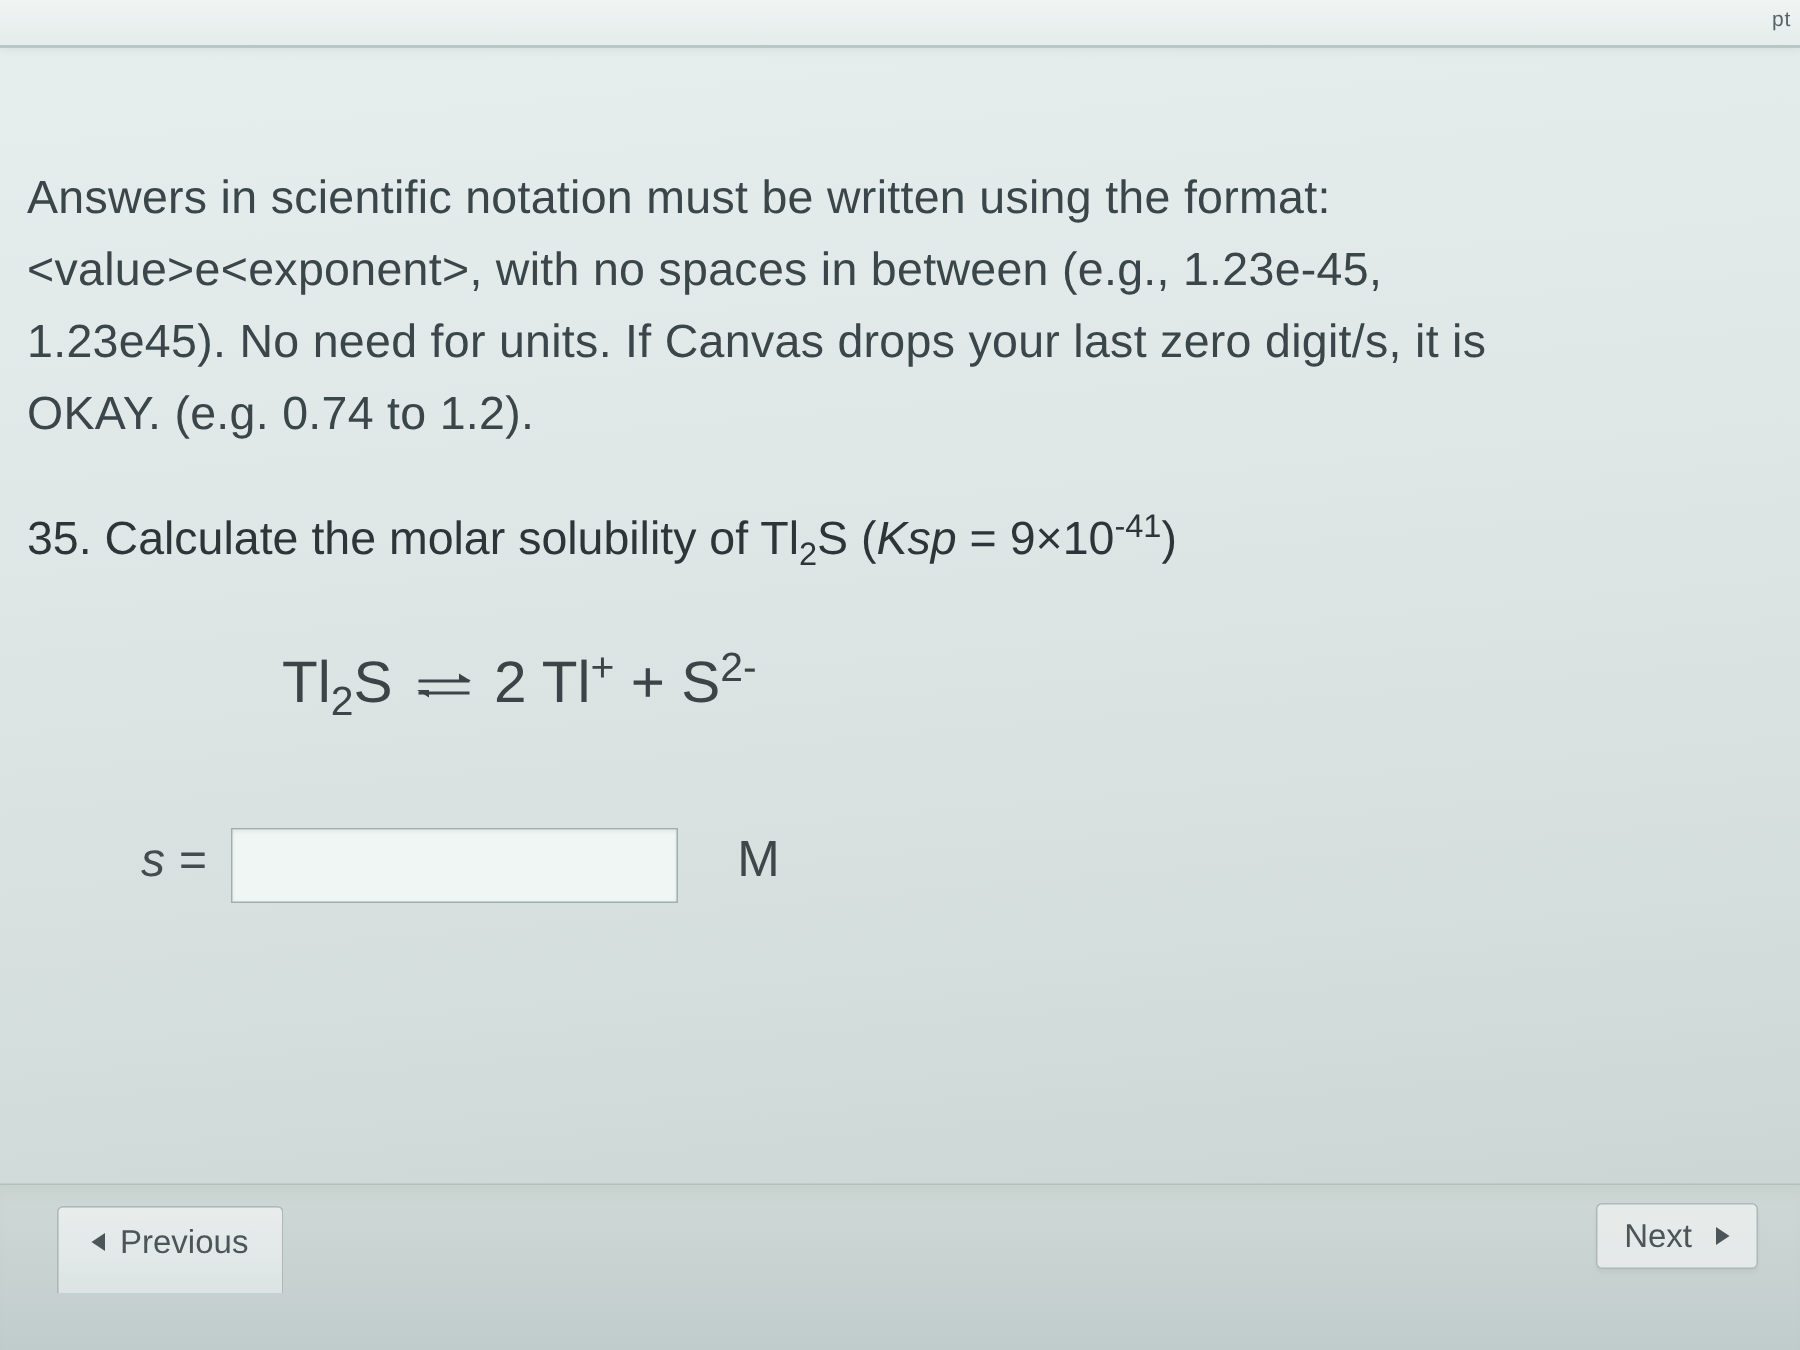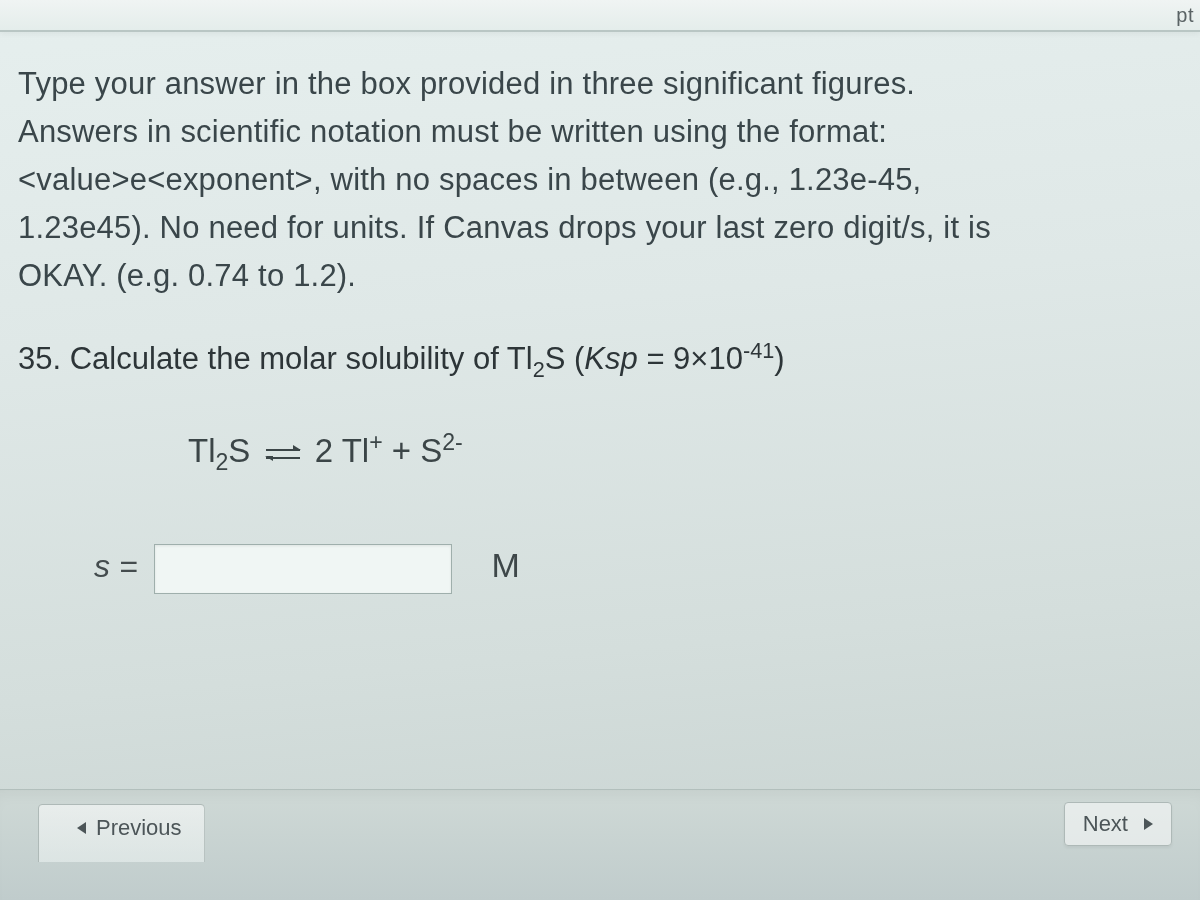--- a/index.html
+++ b/index.html
@@ -25,21 +25,21 @@
   .top-stripe {
     height: 30px;
     background: linear-gradient(180deg, #f0f4f3 0%, #e4edeb 100%);
     border-bottom: 2px solid #b9c6c4;
     box-shadow: 0 2px 6px rgba(0,0,0,0.05);
   }
   .pt-tag {
     position: absolute;
     top: 4px;
     right: 6px;
-    font-size: 20px;
+    font-size: 14px;
     color: #5a6365;
     letter-spacing: 0.5px;
   }
   .content {
     padding: 28px 26px 0 18px;
   }
   .instructions {
     font-size: 31px;
     line-height: 1.55;
     color: #3a464a;
@@ -50,21 +50,21 @@
     font-size: 31px;
     line-height: 1.6;
     color: #2d3538;
   }
   sub { font-size: 0.7em; vertical-align: sub; }
   sup { font-size: 0.7em; vertical-align: super; }
   .ital { font-style: italic; }
   .equation {
     margin-top: 42px;
     margin-left: 170px;
-    font-size: 33px;
+    font-size: 39px;
     color: #3b4547;
   }
   .equil {
     display: inline-block;
     position: relative;
     width: 34px;
     height: 20px;
     vertical-align: middle;
     margin: 0 6px;
   }
@@ -127,21 +127,21 @@
     background: linear-gradient(180deg, #cfd9d6 0%, #c0cccc 100%);
     box-shadow: inset 0 12px 18px -12px rgba(0,0,0,0.08);
   }
   .nav-btn {
     position: absolute;
     background: rgba(255,255,255,0.5);
     border: 1px solid #aeb9b7;
     border-radius: 4px;
     font-size: 22px;
     color: #4c5558;
-    padding: 10px 22px 10px 38px;
+    padding: 10px 22px 10px 22px;
     display: flex;
     align-items: center;
     gap: 10px;
     cursor: pointer;
     box-shadow: 0 2px 3px rgba(0,0,0,0.05);
   }
   .nav-prev {
     left: 38px;
     bottom: 10px;
     clip-path: inset(0 0 28px 0);
@@ -173,21 +173,21 @@
 <body>
 
 <div class="screen">
 
   <div class="top-stripe"></div>
   <div class="pt-tag">pt</div>
 
   <div class="content">
 
     <div class="instructions">
-      <span>Type your answer in the box provided in three significant figures.</span><br>
+      <br>
       <span>Answers in scientific notation must be written using the format:</span><br>
       <span>&lt;value&gt;e&lt;exponent&gt;, with no spaces in between (e.g., 1.23e-45,</span><br>
       <span>1.23e45). No need for units.  If Canvas drops your last zero digit/s, it is</span><br>
       <span>OKAY. (e.g. 0.74 to 1.2).</span>
     </div>
 
     <div class="question-line">
       <span>35.</span>
       <span>Calculate the molar solubility of Tl</span><sub>2</sub><span>S (</span><span class="ital">Ksp</span><span> = 9×10</span><sup>-41</sup><span>)</span>
     </div>

